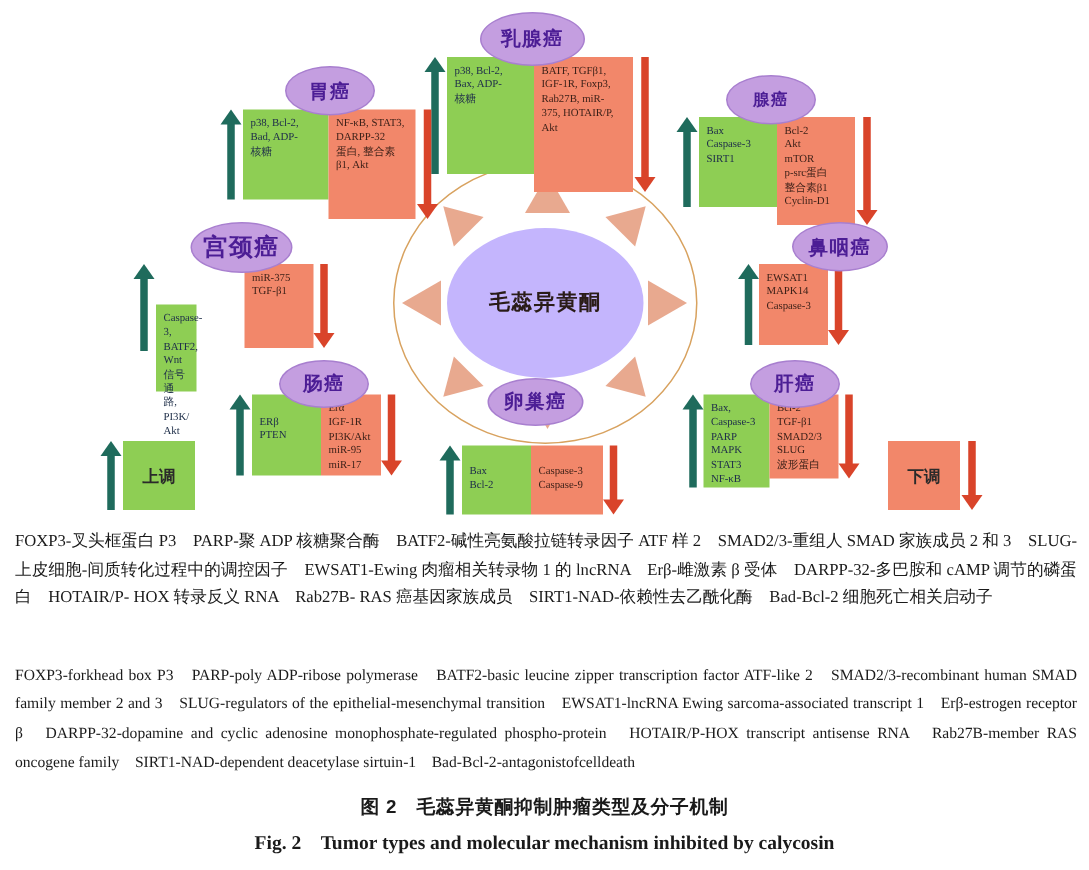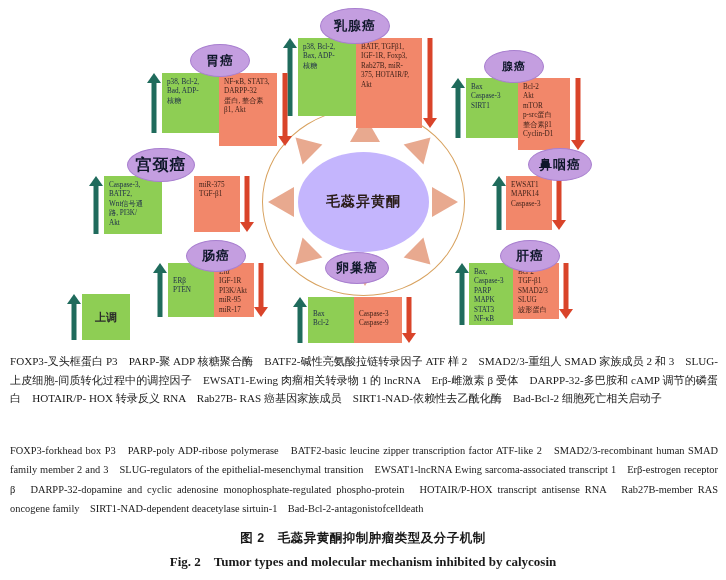--- a/index.html
+++ b/index.html
@@ -10,21 +10,21 @@
   }
   #figure{position:absolute;left:0;top:0;width:726px;height:345px;}
 
   
   .node{position:absolute;}
   .oval{
     position:absolute;
     background:#c49ee0;
     border:1px solid #a87fcf;
     border-radius:50%;
-    color:#0f172a;
+    color:#4c1d95;
     font-family:"Liberation Sans","DejaVu Sans",sans-serif;
     font-weight:bold;
     display:flex;align-items:center;justify-content:center;
     letter-spacing:1px;
     z-index:6;
   }
   .boxrow{position:absolute;display:flex;align-items:flex-start;}
   .box{
     font-size:7.2px;line-height:9.4px;
     padding:5px 4px 4px 5px;
@@ -157,21 +157,21 @@
     </div>
   </div>
 
   <div class="node">
     <div class="oval" style="left:127px;top:148px;width:66px;height:32px;font-size:16px;">宫颈癌</div>
     <div class="boxrow" style="left:88px;top:176px;">
       <div class="arr upA" style="width:16px;height:58px;">
         <div class="shaft" style="height:50px;"></div>
           <div class="head"></div>
       </div>
-      <div class="box up" style="width:58px;height:58px;white-space:pre-line;">Caspase-3,
+      <div class="box up" style="width:27px;height:58px;white-space:pre-line;margin-top:27px;">Caspase-3,
 BATF2,
 Wnt信号通
 路, PI3K/
 Akt</div>
       <div class="box down" style="width:46px;height:56px;white-space:pre-line;margin-left:32px;">miR-375
 TGF-β1</div>
       <div class="arr downA" style="width:14px;height:56px;">
         <div class="shaft" style="height:48px;"></div>
           <div class="head"></div>
       </div>
@@ -260,20 +260,27 @@
   </div>
 
   <div class="legend" style="left:66px;top:294px;">
     <div class="arr upA" style="width:16px;height:46px;">
       <div class="shaft" style="height:38px;"></div>
         <div class="head"></div>
     </div>
     <div class="lbox up">上调</div>
   </div>
 
+  <div class="legend" style="left:592px;top:294px;">
+    <div class="lbox down">下调</div>
+    <div class="arr downA" style="width:16px;height:46px;">
+      <div class="shaft" style="height:38px;"></div>
+        <div class="head"></div>
+    </div>
+  </div>
 
 </div>
 
 <div id="abbr-cn">FOXP3-叉头框蛋白 P3　PARP-聚 ADP 核糖聚合酶　BATF2-碱性亮氨酸拉链转录因子 ATF 样 2　SMAD2/3-重组人 SMAD 家族成员 2 和 3　SLUG-上皮细胞-间质转化过程中的调控因子　EWSAT1-Ewing 肉瘤相关转录物 1 的 lncRNA　Erβ-雌激素 β 受体　DARPP-32-多巴胺和 cAMP 调节的磷蛋白　HOTAIR/P- HOX 转录反义 RNA　Rab27B- RAS 癌基因家族成员　SIRT1-NAD-依赖性去乙酰化酶　Bad-Bcl-2 细胞死亡相关启动子</div>
 <div id="abbr-en">FOXP3-forkhead box P3　PARP-poly ADP-ribose polymerase　BATF2-basic leucine zipper transcription factor ATF-like 2　SMAD2/3-recombinant human SMAD family member 2 and 3　SLUG-regulators of the epithelial-mesenchymal transition　EWSAT1-lncRNA Ewing sarcoma-associated transcript 1　Erβ-estrogen receptor β　DARPP-32-dopamine and cyclic adenosine monophosphate-regulated phospho-protein　HOTAIR/P-HOX transcript antisense RNA　Rab27B-member RAS oncogene family　SIRT1-NAD-dependent deacetylase sirtuin-1　Bad-Bcl-2-antagonistofcelldeath</div>
 
 <div class="cap" id="cap-cn">图 2　毛蕊异黄酮抑制肿瘤类型及分子机制</div>
 <div class="cap" id="cap-en">Fig. 2　Tumor types and molecular mechanism inhibited by calycosin</div>
 
 </body></html>

